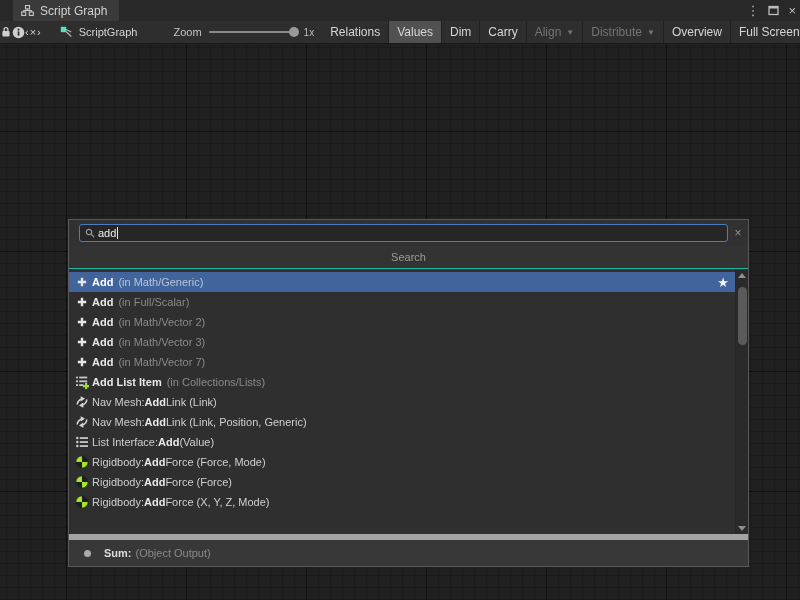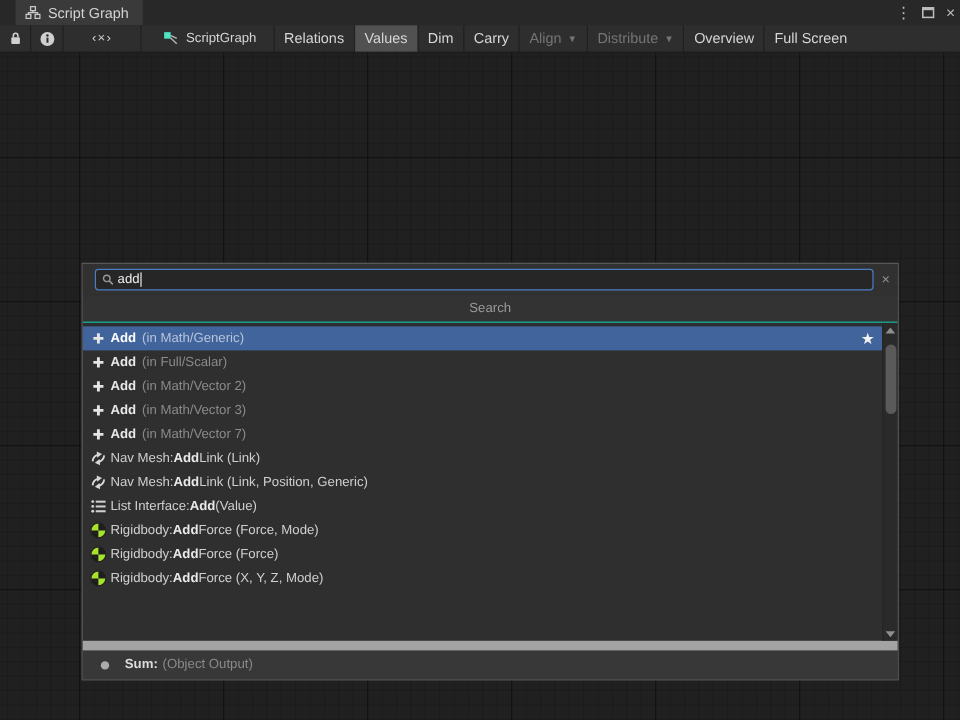--- a/index.html
+++ b/index.html
@@ -81,21 +81,21 @@
              border-left:1px solid #262626; display:flex; flex-direction:column; align-items:center; }
   .sarrow { width:13px; height:12px; display:flex; align-items:center; justify-content:center; }
   .tri-up { width:0; height:0; border-left:4px solid transparent; border-right:4px solid transparent;
             border-bottom:5px solid #8f8f8f; }
   .tri-down { width:0; height:0; border-left:4px solid transparent; border-right:4px solid transparent;
               border-top:5px solid #8f8f8f; }
   .sthumb { position:absolute; top:18px; left:2px; width:9px; height:58px; background:#5a5a5a; border-radius:5px; }
   .sarrow.bottom { position:absolute; bottom:0; }
 
   
-  .pfoot { height:32px; background:#383838; border-top:8px solid #a3a3a3; display:flex; align-items:center;
+  .pfoot { height:32px; background:#383838; border-top:6px solid #a3a3a3; display:flex; align-items:center;
            font-size:11px; }
   .pfoot .dot { width:7px; height:7px; border-radius:50%; background:#ababab; margin-left:15px; }
   .pfoot .fb { font-weight:700; color:#dcdcdc; margin-left:13px; }
   .pfoot .fg { color:#8a8a8a; margin-left:4px; }
 </style>
 </head>
 <body>
 
 <div class="window">
 
@@ -138,20 +138,27 @@
     <div class="tico code">
       <span>‹×›</span>
     </div>
     <div class="sep"></div>
     <div class="graphchip">
       <svg width="13" height="13" viewBox="0 0 13 13">
         <path d="M6 5.5 L11.3 10.5 M6 3.5 L11.3 6" stroke="#b5b5b5" stroke-width="1.2"></path>
         <rect x="0.8" y="0.8" width="5.4" height="5.4" fill="#4ee6c2"></rect>
       </svg>
       <span class="lbl">ScriptGraph</span>
+    </div>
+    <div class="zoomctl">
+      <span class="zlabel">Zoom</span>
+      <div class="ztrack">
+        <div class="zhandle"></div>
+      </div>
+      <span class="zval">1x</span>
     </div>
     <div class="sep"></div>
     <div class="tbtns">
         <div class="tbtn">
           <span>Relations</span>
         </div>
         <div class="sep"></div>
         <div class="tbtn active">
           <span>Values</span>
         </div>
@@ -246,20 +253,37 @@
                 <svg width="12" height="12" viewBox="0 0 12 12">
                   <path fill="#e6e6e6" d="M4.8 1.8h2.4v3h3v2.4h-3v3H4.8v-3h-3V4.8h3z"></path>
                 </svg>
               </span>
               <span class="seg b">Add</span>
               <span class="cat">(in Math/Vector 7)</span>
             </div>
             <div class="row">
               <span class="ric">
                 <svg width="14" height="14" viewBox="0 0 14 14">
+                  <g fill="#c6c6c6">
+                    <rect x="1" y="1.6" width="2" height="1.8"></rect>
+                    <rect x="4.2" y="1.6" width="8" height="1.8"></rect>
+                    <rect x="1" y="5.4" width="2" height="1.8"></rect>
+                    <rect x="4.2" y="5.4" width="8" height="1.8"></rect>
+                    <rect x="1" y="9.2" width="2" height="1.8"></rect>
+                    <rect x="4.2" y="9.2" width="4.2" height="1.8"></rect>
+                  </g>
+                  <path fill="#9ae334" d="M10 7.8h2.2V10H14v2.2h-1.8V14H10v-1.8H7.8V10H10z"></path>
+                </svg>
+              </span>
+              <span class="seg b">Add List Item</span>
+              <span class="cat">(in Collections/Lists)</span>
+            </div>
+            <div class="row">
+              <span class="ric">
+                <svg width="14" height="14" viewBox="0 0 14 14">
                   <path d="M2.2 9.5 q0.3 -4.5 5 -5.6" fill="none" stroke="#d8d8d8" stroke-width="1.5"></path>
                   <path d="M5.6 1.2 L10 3.4 L5.9 6.4 z" fill="#d8d8d8"></path>
                   <path d="M11.8 4.5 q-0.3 4.5 -5 5.6" fill="none" stroke="#d8d8d8" stroke-width="1.5"></path>
                   <path d="M8.4 12.8 L4 10.6 L8.1 7.6 z" fill="#d8d8d8"></path>
                 </svg>
               </span>
               <span class="seg">Nav Mesh: </span>
               <span class="seg b">Add</span>
               <span class="seg"> Link (Link)</span>
             </div>

